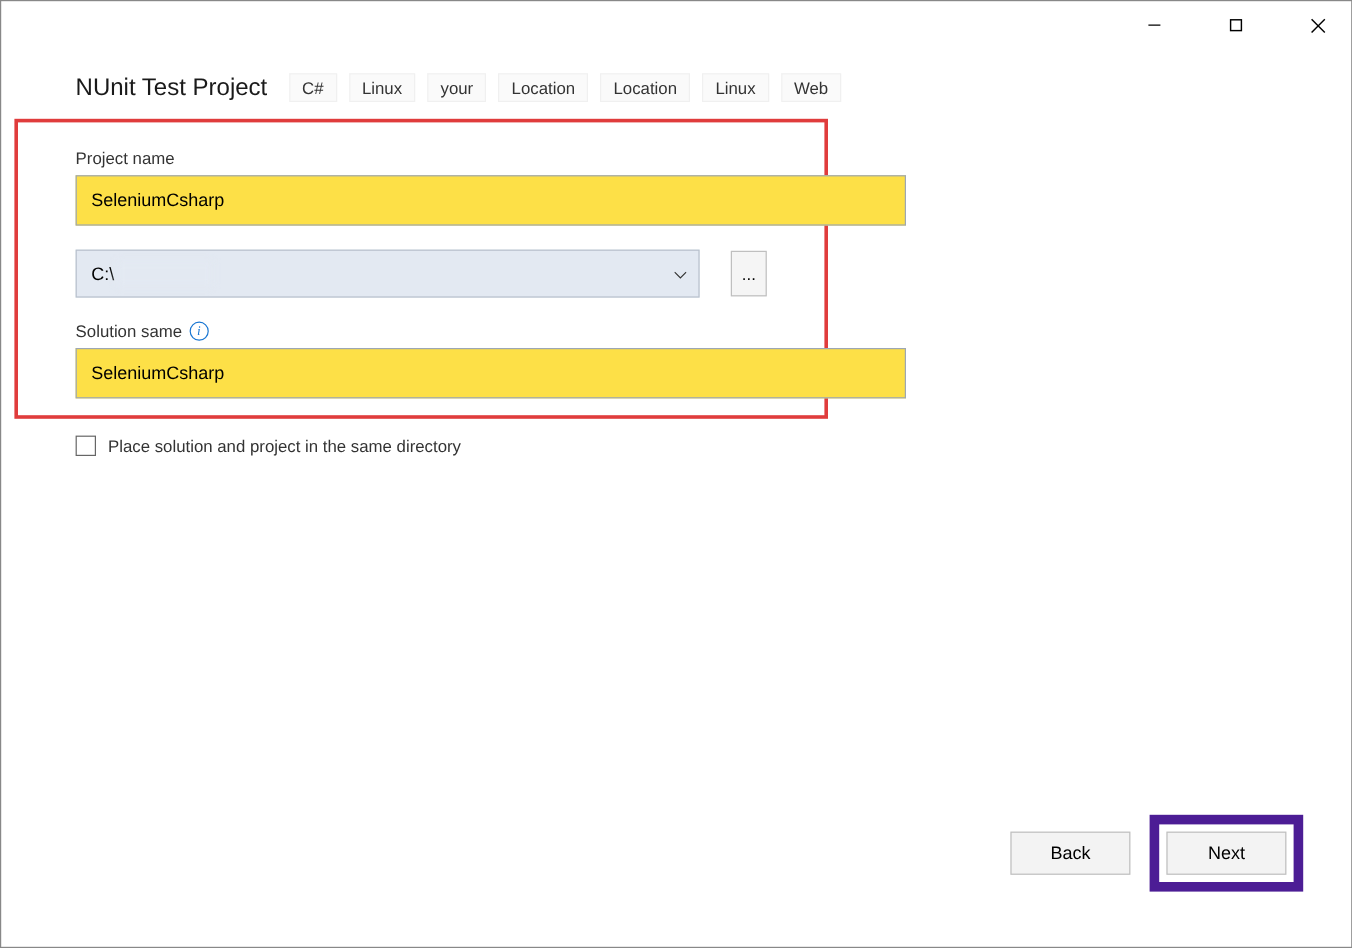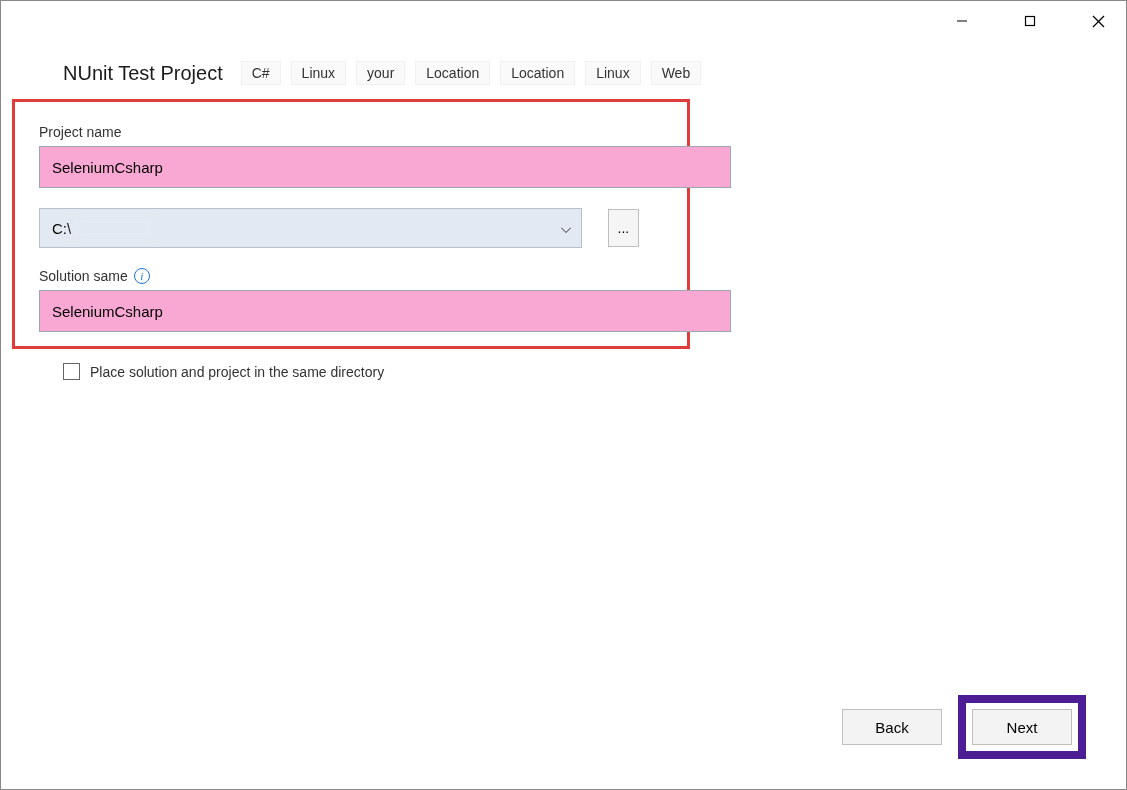--- a/index.html
+++ b/index.html
@@ -56,41 +56,41 @@
     }
     .tag {
       font-size: 14px;
       color: #333;
       padding: 3px 10px;
       background: #fafafa;
       border: 1px solid #f0f0f0;
     }
     .highlight-box {
       border: 3px solid #e03c3c;
-      padding: 22px 48px 8px 24px;
+      padding: 22px 48px 8px 48px;
       margin-left: -51px;
       margin-right: -10px;
       width: 678px;
     }
     .field-label {
       font-size: 14px;
       color: #333;
       margin-bottom: 6px;
       display: flex;
       align-items: center;
       gap: 6px;
     }
     .text-input {
       width: 692px;
       height: 42px;
       border: 1px solid #9da7b3;
       padding: 0 12px;
       font-size: 15px;
       font-family: inherit;
-      background: #f9a8d4;
+      background: #fde047;
       margin-bottom: 20px;
     }
     .location-row {
       display: flex;
       align-items: center;
       gap: 26px;
       margin-bottom: 20px;
     }
     .location-input {
       width: 692px;
@@ -154,21 +154,21 @@
       border: 1.5px solid #666;
       background: #fff;
       cursor: pointer;
     }
     .checkbox-label {
       font-size: 14px;
       color: #333;
     }
     .footer {
       position: absolute;
-      bottom: 30px;
+      bottom: 46px;
       right: 40px;
       display: flex;
       gap: 16px;
       align-items: center;
     }
     .btn {
       width: 100px;
       height: 36px;
       border: 1px solid #bfbfbf;
       background: #f3f3f3;

